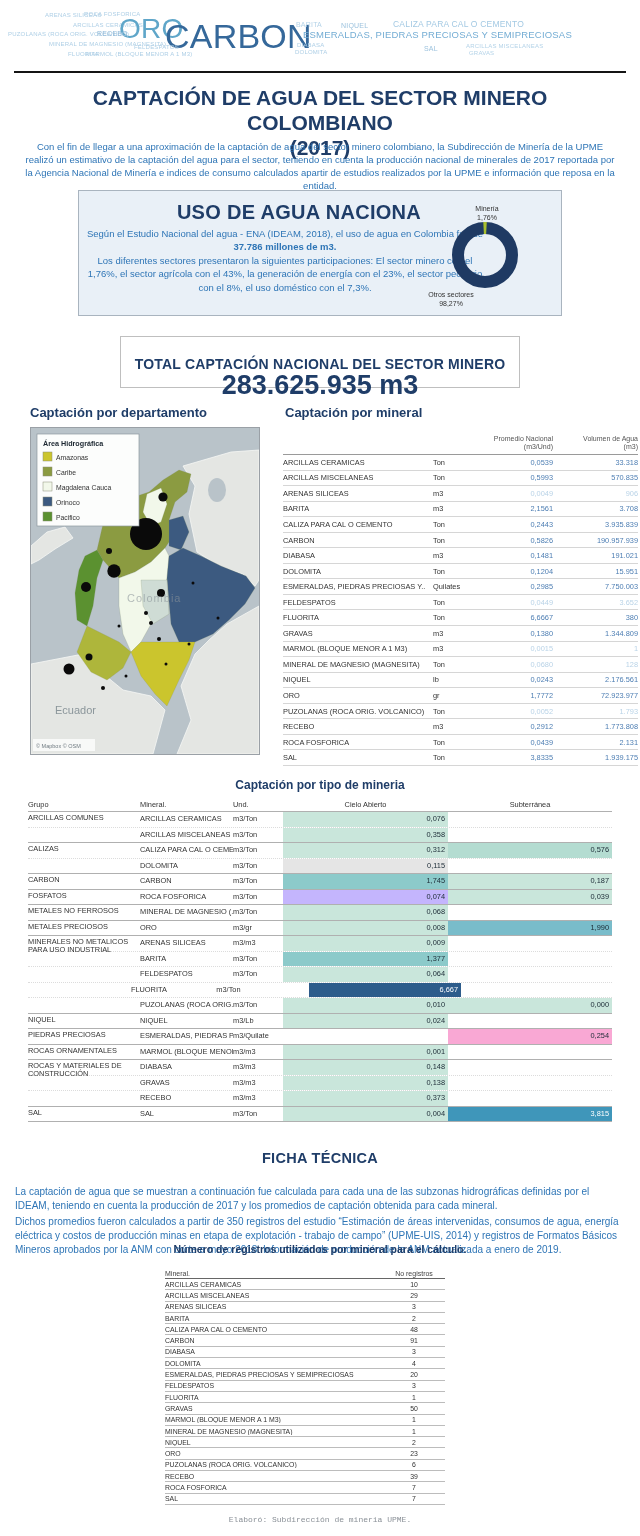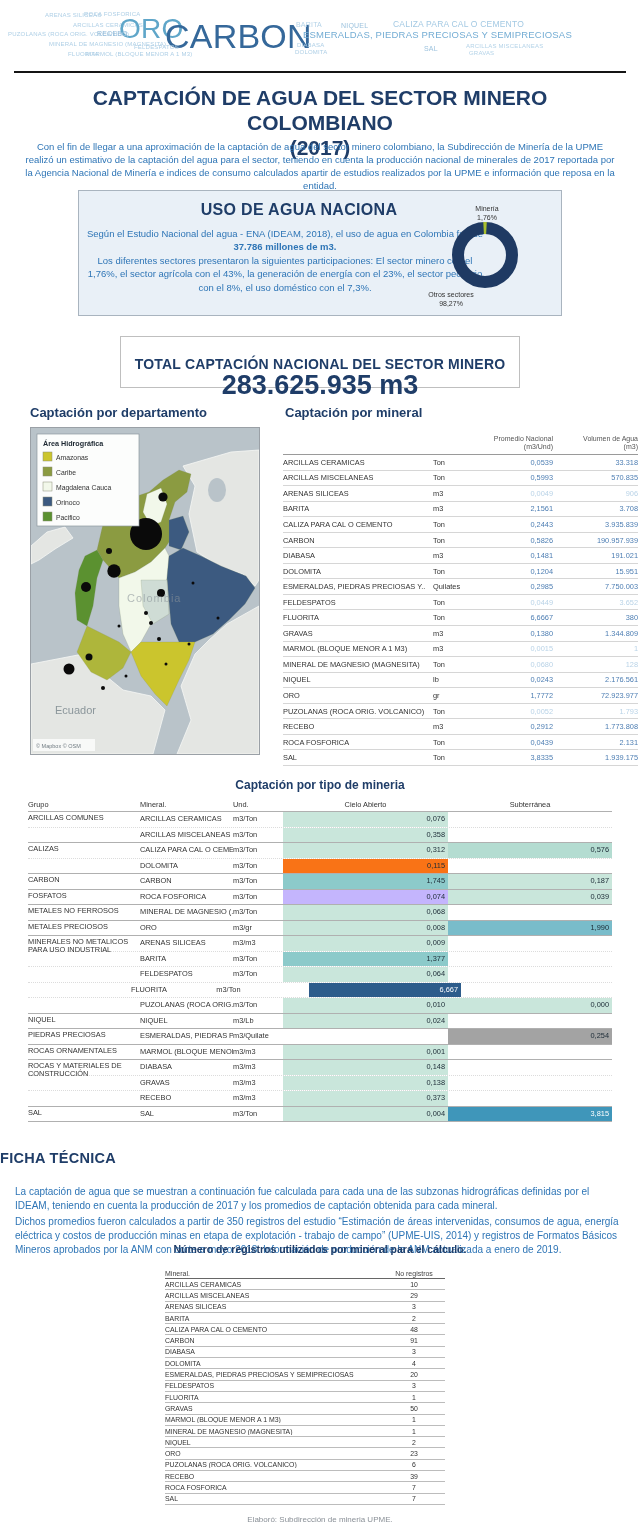--- a/index.html
+++ b/index.html
@@ -11,21 +11,21 @@
   #header-rule{position:absolute;top:71px;left:14px;width:612px;border-top:2.5px solid #141414;}
   
   #main-title{position:absolute;top:86px;left:20px;width:600px;text-align:center;
               color:#1f3d68;font-size:21px;font-weight:700;line-height:1.18;}
   #intro{position:absolute;top:140px;left:22px;width:596px;text-align:center;color:#2e75b6;
          font-size:9.5px;line-height:1.38;}
   
   #uso-box{position:absolute;top:190px;left:78px;width:484px;height:126px;background:#e9f0f7;
            border:1px solid #a9b4bf;box-sizing:border-box;}
   #uso-title{position:absolute;top:10px;left:30px;width:380px;text-align:center;color:#1f3d68;
-             font-size:16px;font-weight:700;letter-spacing:.3px;}
+             font-size:20px;font-weight:700;letter-spacing:.3px;}
   #uso-text{position:absolute;top:36px;left:6px;width:400px;text-align:center;color:#2e75b6;
             font-size:9.5px;line-height:1.42;}
   #donut-wrap{position:absolute;top:6px;right:6px;width:150px;height:114px;}
   
   #total-box{position:absolute;top:336px;left:120px;width:400px;height:52px;background:#fff;
              border:1px solid #bfbfbf;box-sizing:border-box;text-align:center;}
   #total-label{margin-top:19px;font-size:14px;font-weight:700;color:#1f3d68;letter-spacing:.2px;}
   #total-value{font-size:27px;font-weight:700;color:#1f3d68;line-height:1.02;}
   
   .sec-title{position:absolute;color:#1f3d68;font-weight:700;font-size:13px;}
@@ -55,35 +55,35 @@
   .trow.gstart{border-top:1px solid #b0b0b0;}
   .trow.gsub{border-top:1px dotted #dcdcdc;}
   #tipo-rows{border-bottom:1px solid #b0b0b0;}
   .tg{width:112px;line-height:1.08;padding-top:2px;box-sizing:border-box;overflow:visible;z-index:2;}
   .tm{width:93px;line-height:14.5px;white-space:nowrap;overflow:hidden;}
   .tu{width:50px;line-height:14.5px;}
   .tca{width:165px;text-align:right;line-height:14.5px;padding-right:3px;box-sizing:border-box;}
   .tsu{width:164px;text-align:right;line-height:14.5px;padding-right:3px;box-sizing:border-box;}
   .dotcell{background-image:radial-gradient(rgba(255,255,255,.4) .6px,transparent .8px);background-size:4px 4px;}
   
-  #ficha-title{position:absolute;top:1150px;left:0;width:640px;
+  #ficha-title{position:absolute;top:1150px;left:0;width:640px;text-align:center;
                color:#1f3d68;font-weight:700;font-size:14.5px;letter-spacing:.3px;}
   .ficha-p{position:absolute;left:15px;width:610px;color:#2e75b6;font-size:10px;line-height:1.4;}
   
   #reg-title{position:absolute;top:1243px;left:70px;width:500px;text-align:center;
              color:#1f3d68;font-weight:700;font-size:10.5px;}
   #reg-table{position:absolute;top:1266px;left:165px;width:280px;}
   .rt-head{display:flex;height:11px;font-size:7px;color:#444;align-items:flex-end;
            border-bottom:1px solid #666;padding-bottom:1px;}
   .rt-head .rn{width:218px;} .rt-head .rc{width:62px;text-align:center;}
   .rrow{display:flex;height:10.3px;align-items:center;font-size:6.9px;color:#333;
         border-bottom:1px solid #bcbcbc;}
   .rrow .rn{width:218px;white-space:nowrap;overflow:hidden;}
   .rrow .rc{width:62px;text-align:center;}
-  #footer{position:absolute;top:1515px;left:0;width:640px;text-align:center;color:#8a9097;font-size:8px;}
+  #footer{position:absolute;top:1515px;left:0;width:640px;text-align:center;color:#8a9097;font-size:8px;font-family:Liberation Mono, monospace;}
   .svgtxt{font-family:"Liberation Sans",sans-serif;}
 </style>
 </head>
 <body>
 
 <div id="page">
 
   <div id="wordcloud">
       <span class="wc" style="left: 45px; top: 12px; font-size: 6px; color: rgb(174, 207, 230);">ARENAS SILICEAS</span>
       <span class="wc" style="left: 84px; top: 11px; font-size: 6px; color: rgb(174, 207, 230);">ROCA FOSFORICA</span>
@@ -365,21 +365,21 @@
           <div class="tg">CALIZAS</div>
           <div class="tm">CALIZA PARA CAL O CEME..</div>
           <div class="tu">m3/Ton</div>
           <div class="tca" style="background: rgb(201, 230, 219); color: rgb(28, 43, 54);">0,312</div>
           <div class="tsu" style="background: rgb(180, 220, 209); color: rgb(28, 43, 54);">0,576</div>
         </div>
         <div class="trow gsub">
           <div class="tg"></div>
           <div class="tm">DOLOMITA</div>
           <div class="tu">m3/Ton</div>
-          <div class="tca" style="background: #f97316; color: rgb(28, 43, 54);">0,115</div>
+          <div class="tca" style="background: #e5e5e5; color: rgb(28, 43, 54);">0,115</div>
           <div class="tsu"></div>
         </div>
         <div class="trow gstart">
           <div class="tg">CARBON</div>
           <div class="tm">CARBON</div>
           <div class="tu">m3/Ton</div>
           <div class="tca dotcell" style="background: rgb(140, 202, 202); color: rgb(28, 43, 54);">1,745</div>
           <div class="tsu" style="background: rgb(201, 230, 219); color: rgb(28, 43, 54);">0,187</div>
         </div>
         <div class="trow gstart">
@@ -443,21 +443,21 @@
           <div class="tm">NIQUEL</div>
           <div class="tu">m3/Lb</div>
           <div class="tca" style="background: rgb(201, 230, 219); color: rgb(28, 43, 54);">0,024</div>
           <div class="tsu"></div>
         </div>
         <div class="trow gstart">
           <div class="tg">PIEDRAS PRECIOSAS</div>
           <div class="tm">ESMERALDAS, PIEDRAS PR..</div>
           <div class="tu">m3/Quilate</div>
           <div class="tca"></div>
-          <div class="tsu" style="background: #a3a3a3; color: rgb(28, 43, 54); padding-left: 33px;">0,254</div>
+          <div class="tsu" style="background: #f9a8d4; color: rgb(28, 43, 54); padding-left: 33px;">0,254</div>
         </div>
         <div class="trow gstart">
           <div class="tg">ROCAS ORNAMENTALES</div>
           <div class="tm">MARMOL (BLOQUE MENOR..</div>
           <div class="tu">m3/m3</div>
           <div class="tca" style="background: rgb(201, 230, 219); color: rgb(28, 43, 54);">0,001</div>
           <div class="tsu"></div>
         </div>
         <div class="trow gstart">
           <div class="tg">ROCAS Y MATERIALES DE CONSTRUCCIÓN</div>

